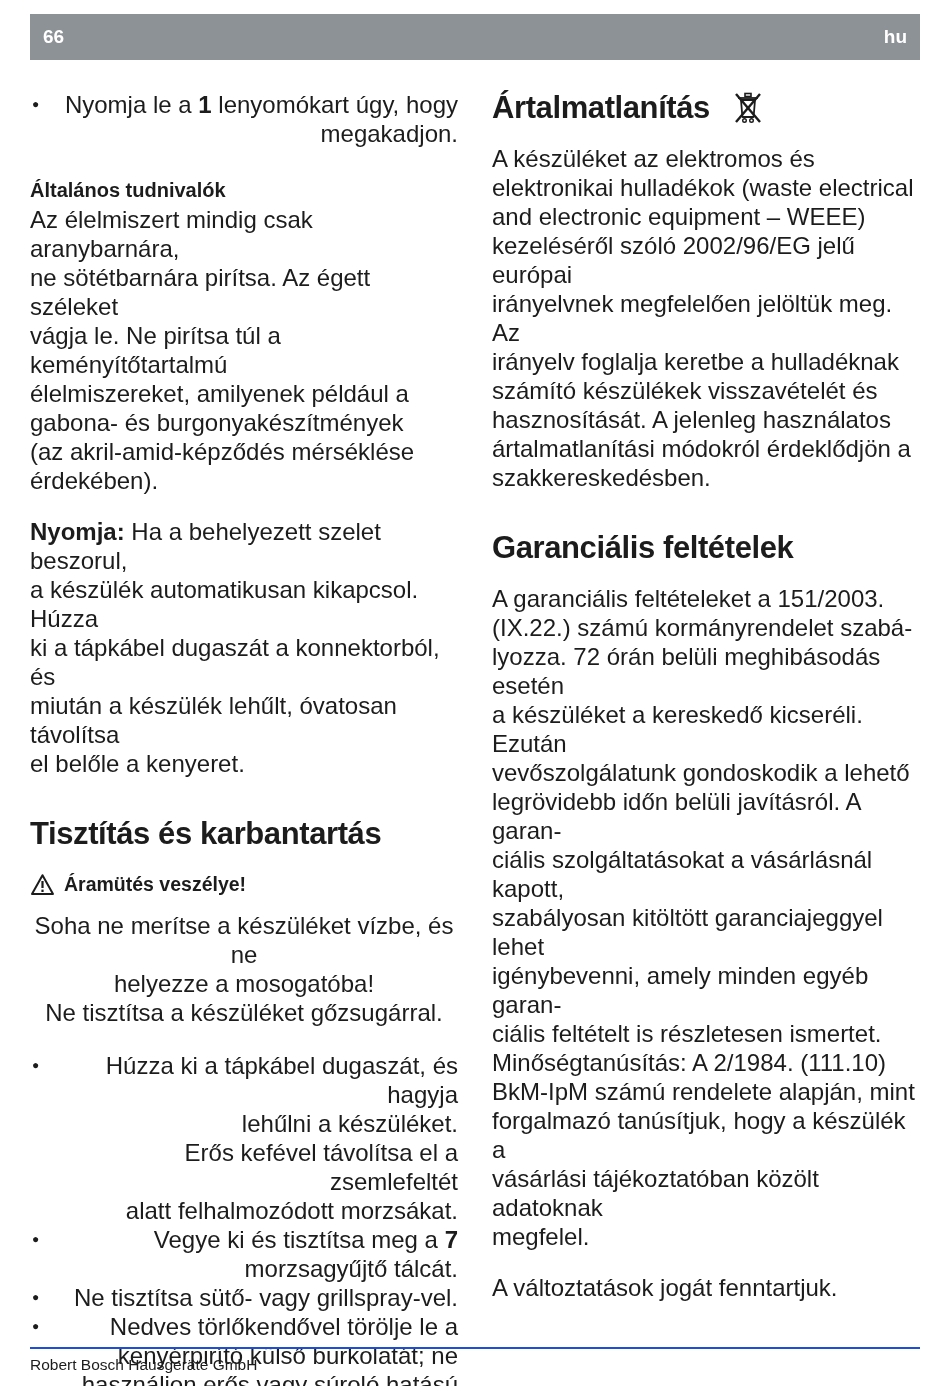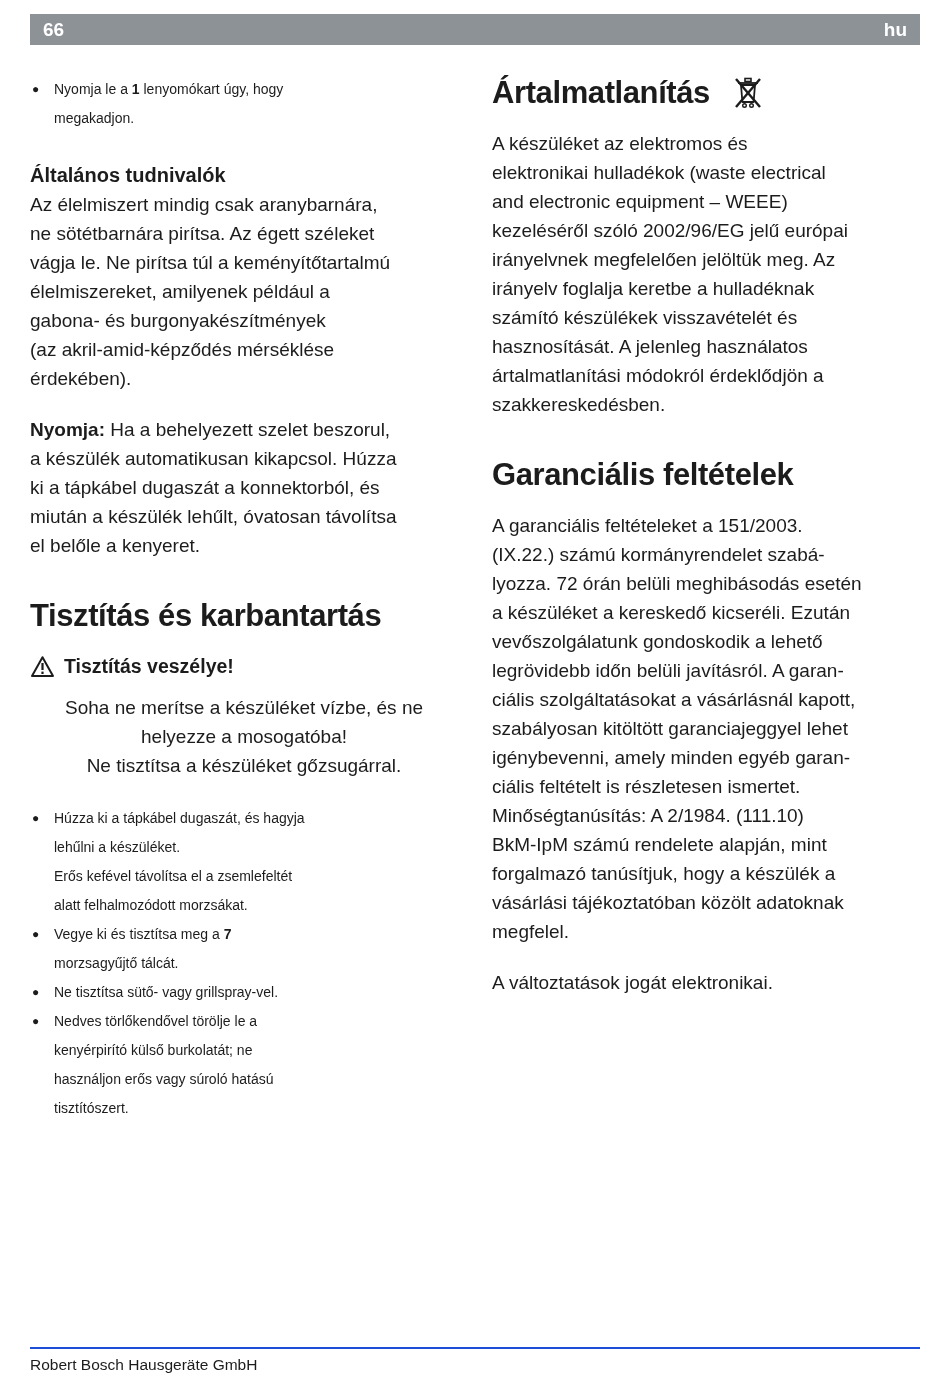--- a/index.html
+++ b/index.html
@@ -3,30 +3,30 @@
 <meta charset="utf-8">
 <style>
   html, body { margin:0; padding:0; background:#ffffff; }
   .page {
     width:950px; height:1386px; box-sizing:border-box;
     padding:14px 30px 0 30px; position:relative;
     font-family:"Liberation Sans", sans-serif; color:#1c1c1c;
     overflow:hidden; background:#ffffff;
   }
   .header-bar {
-    height:31px; background:#8d9297; color:#ffffff;
+    height:46px; background:#8d9297; color:#ffffff;
     font-weight:bold; font-size:19px;
     display:flex; justify-content:space-between; align-items:center;
     padding:0 13px;
   }
   .columns { display:flex; gap:34px; margin-top:30px; }
   .col { width:428px; }
   .col > :first-child { margin-top:0; }
   .para {
-    font-size:19px; line-height:29px; white-space:pre-line;
+    font-size:24px; line-height:29px; white-space:pre-line;
     margin:12px 0 22px 0;
   }
   .para.tight { margin-bottom:24px;text-align:center; }
   .subhead {
     font-size:20px; line-height:29px; font-weight:bold;
     margin:28px 0 0 0;
   }
   .subhead + .para { margin-top:0; }
   h1.section-title {
     font-size:31px; line-height:36px; font-weight:bold;
@@ -34,21 +34,21 @@
     display:flex; align-items:center; gap:24px;
   }
   .warning-line {
     display:flex; align-items:center; gap:9px;
     font-size:19.5px; line-height:29px; margin:0 0 2px 0;
   }
   .b { font-weight:bold; }
   ul.bullets { list-style:none; margin:0 0 22px 0; padding:0; }
   ul.bullets li {
     position:relative; padding-left:24px;
-    font-size:14px; line-height:29px; white-space:pre-line;
+    font-size:24px; line-height:29px; white-space:pre-line;text-align:right;
   }
   ul.bullets li::before {
     content:"●"; position:absolute; left:2px; top:0;
     font-size:12px; line-height:29px;
   }
   ul.bullets.intro { margin-bottom:0; }
   .footer {
     position:absolute; left:30px; right:30px; bottom:12px;
     border-top:2px solid #1d4ed8; padding-top:7px;
     font-size:15.5px; line-height:18px;
@@ -92,21 +92,21 @@
       <h1 class="section-title">
           <span>Tisztítás és karbantartás</span>
         </h1>
 
       <div class="warning-line">
         <svg class="icon-svg" width="25" height="23" viewBox="0 0 25 23" aria-hidden="true">
           <path d="M12.5 2.2 L23 21 H2 Z" fill="none" stroke="#1c1c1c" stroke-width="2" stroke-linejoin="round"></path>
           <rect x="11.4" y="8" width="2.2" height="7" fill="#1c1c1c"></rect>
           <rect x="11.4" y="16.6" width="2.2" height="2.4" fill="#1c1c1c"></rect>
         </svg>
-        <span class="b">Tisztítás veszélye!</span>
+        <span class="b">Áramütés veszélye!</span>
       </div>
       <p class="para tight">Soha ne merítse a készüléket vízbe, és ne
 helyezze a mosogatóba!
 Ne tisztítsa a készüléket gőzsugárral.</p>
 
       <ul class="bullets">
         <li>Húzza ki a tápkábel dugaszát, és hagyja
 lehűlni a készüléket.
 Erős kefével távolítsa el a zsemlefeltét
 alatt felhalmozódott morzsákat.</li>
@@ -157,21 +157,21 @@
 legrövidebb időn belüli javításról. A garan-
 ciális szolgáltatásokat a vásárlásnál kapott,
 szabályosan kitöltött garanciajeggyel lehet
 igénybevenni, amely minden egyéb garan-
 ciális feltételt is részletesen ismertet.
 Minőségtanúsítás: A 2/1984. (111.10)
 BkM-IpM számú rendelete alapján, mint
 forgalmazó tanúsítjuk, hogy a készülék a
 vásárlási tájékoztatóban közölt adatoknak
 megfelel.</p>
-      <p class="para">A változtatások jogát elektronikai.</p>
+      <p class="para">A változtatások jogát fenntartjuk.</p>
 
     </div>
 
   </div>
 
   <div class="footer">
     <div>Robert Bosch Hausgeräte GmbH</div>
   </div>
 
 </div>

